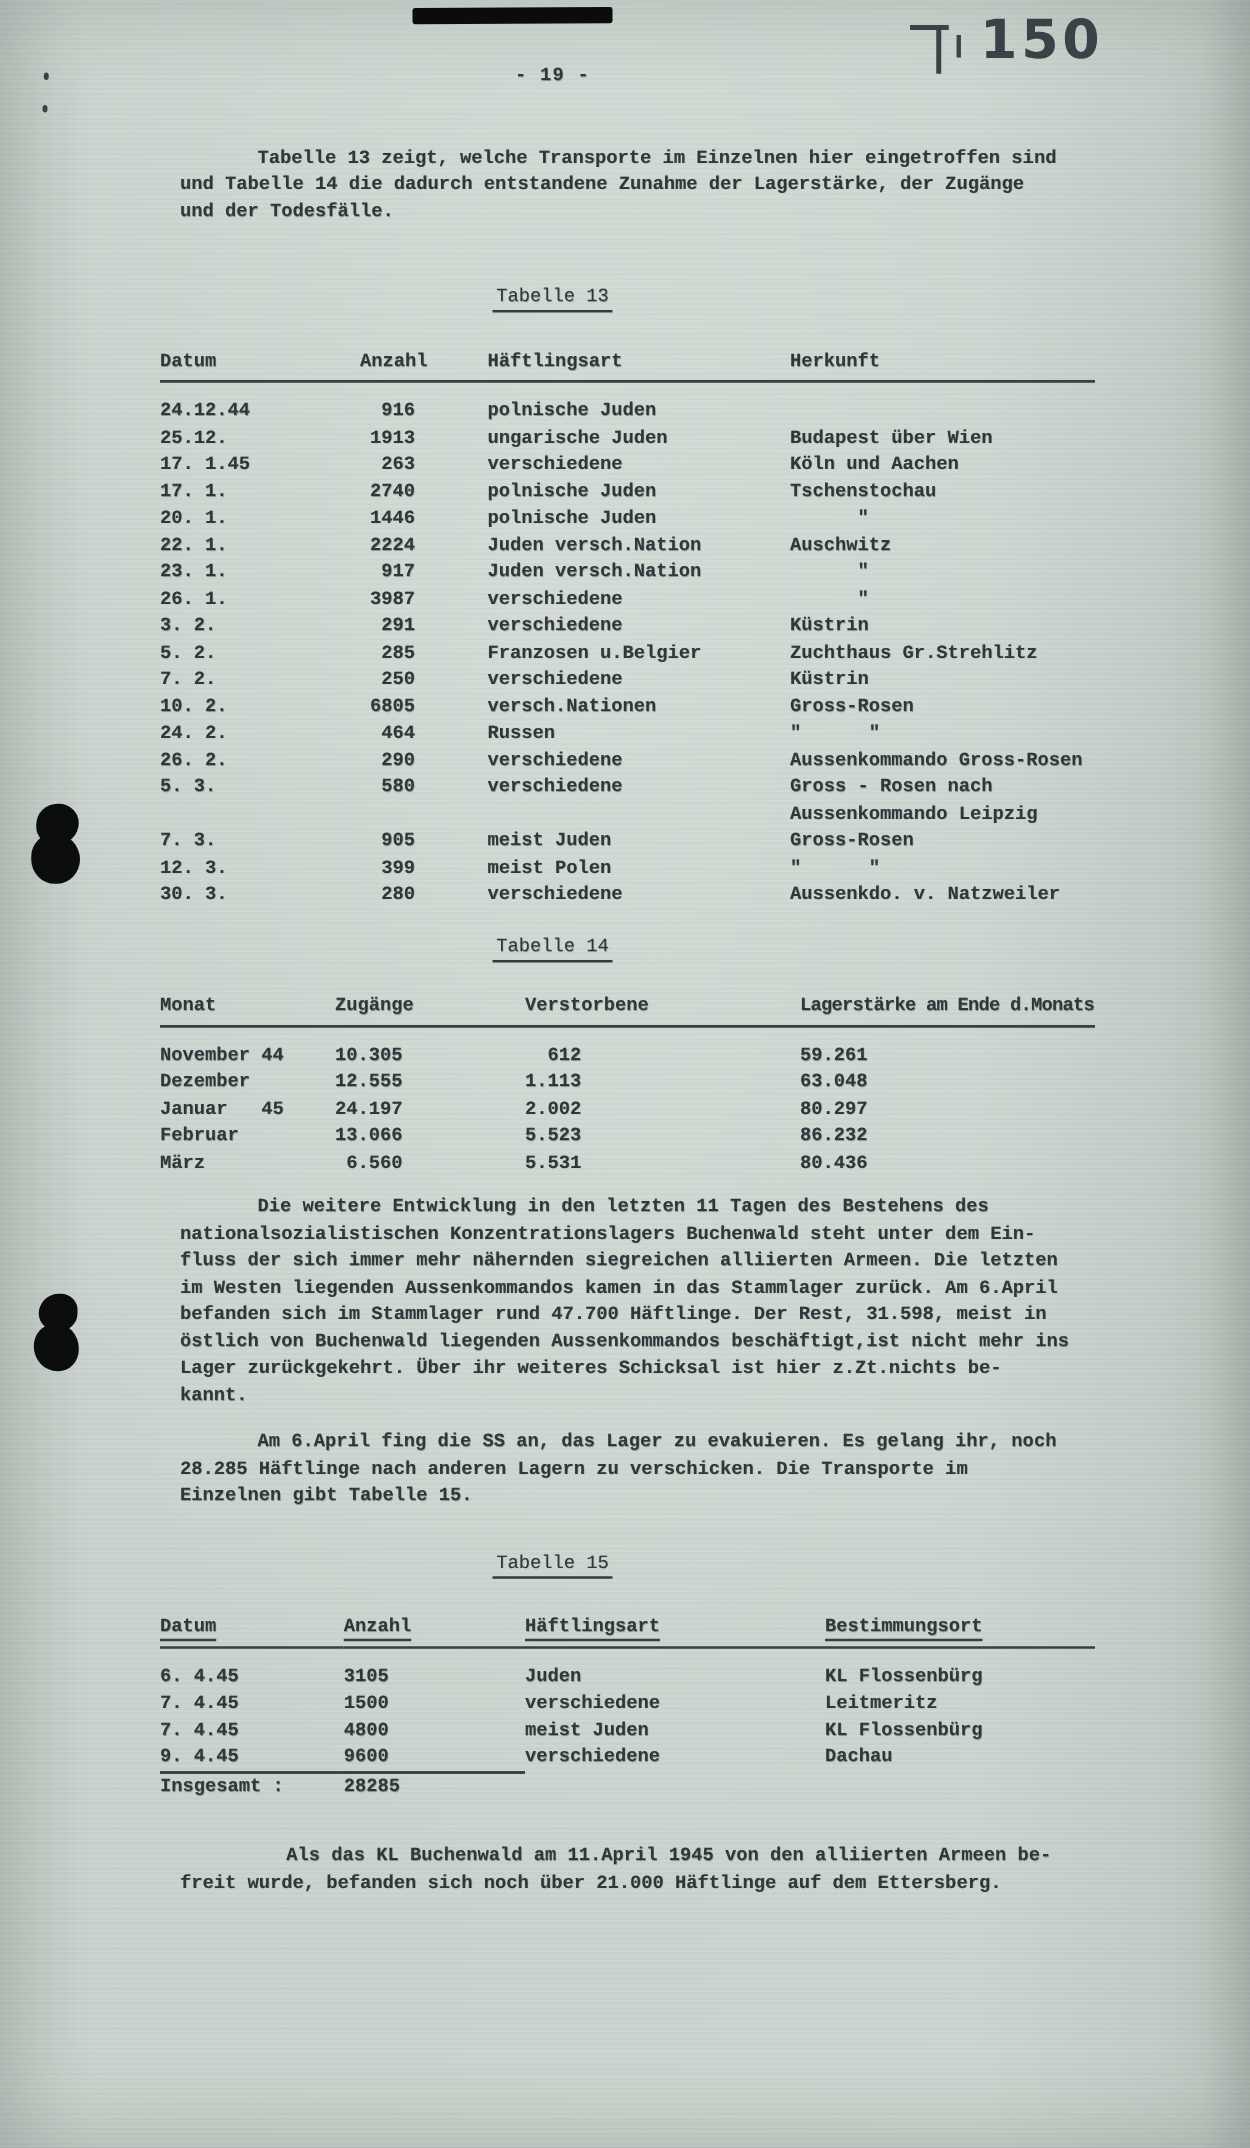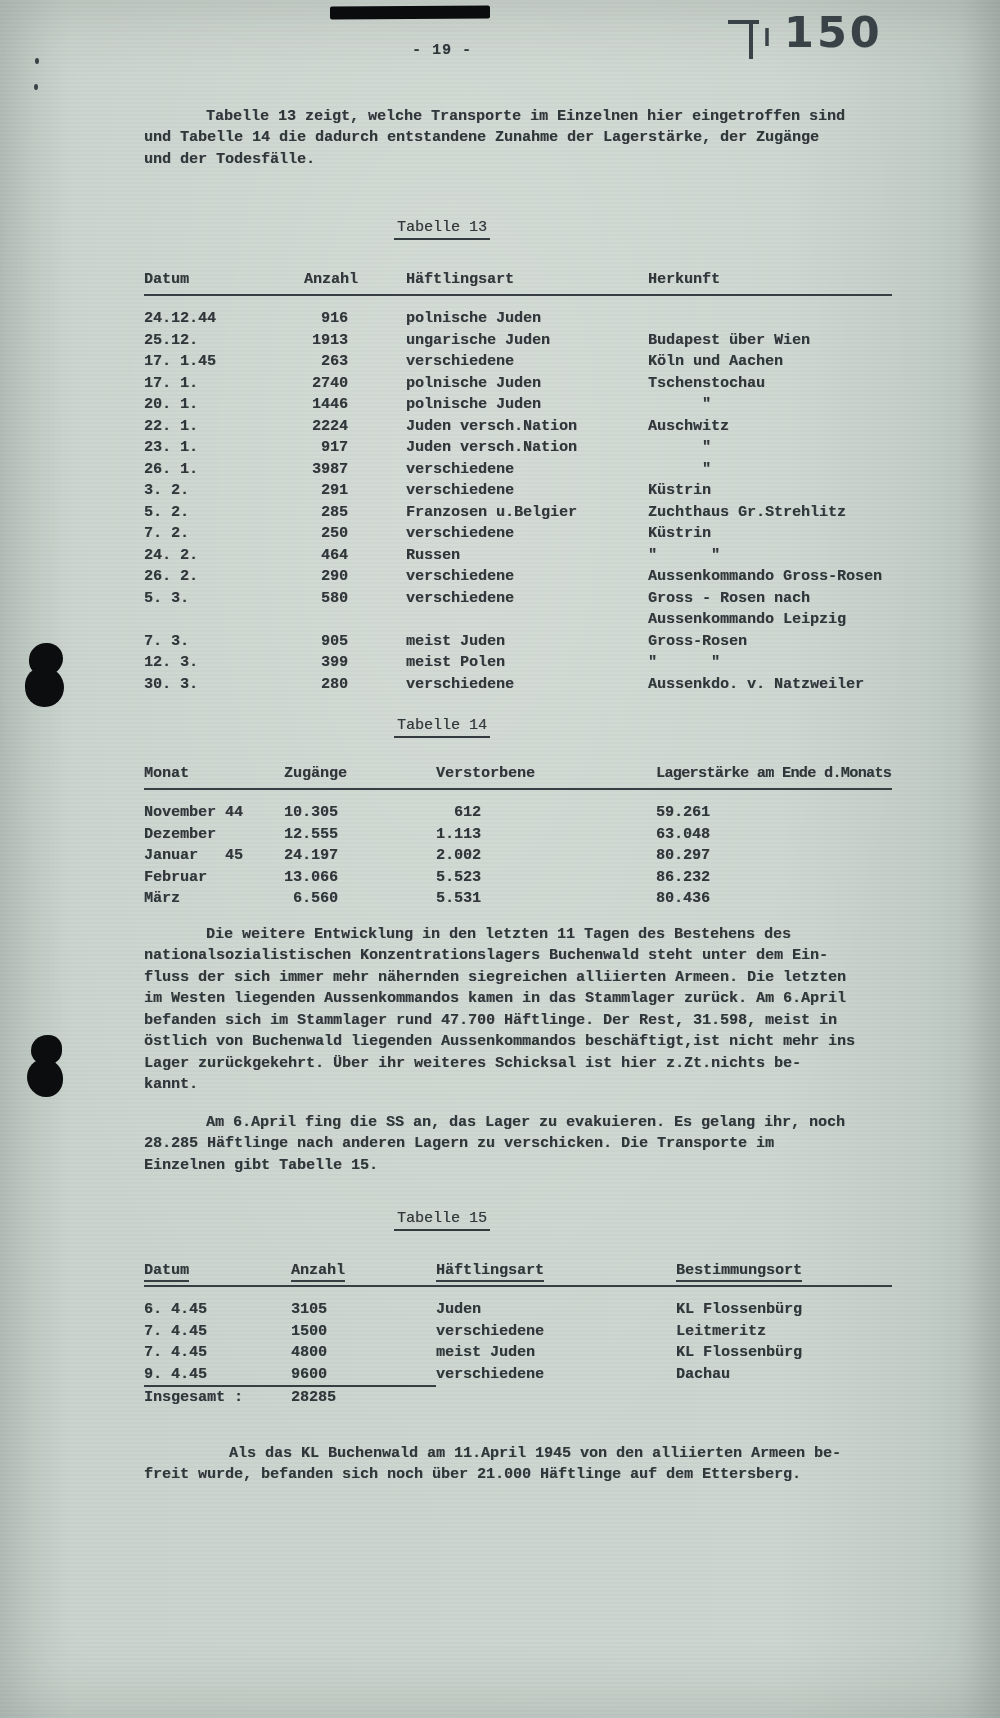--- a/index.html
+++ b/index.html
@@ -12,33 +12,33 @@
       radial-gradient(ellipse at 45% 28%, rgba(255,255,255,0.16), rgba(0,0,0,0) 62%),
       repeating-linear-gradient(0deg, rgba(255,255,255,0.025) 0 2px, rgba(30,40,36,0.02) 2px 4px),
       linear-gradient(90deg, #c0cac4 0%, #cad3cd 7%, #ccd5cf 78%, #c1cbc5 96%, #b2bcb6 100%);
     box-shadow: inset 0 0 70px rgba(55,66,60,0.22);
     font-family:"Liberation Mono","DejaVu Sans Mono",monospace;
     font-weight:700;
     font-size:15px;
     color:#30373b;
     text-shadow:0.4px 0.4px 0.6px rgba(40,46,50,0.42);
   }
-  .content{position:absolute;left:128px;top:2px;width:748px;}
+  .content{position:absolute;left:128px;top:12px;width:748px;}
   .para{white-space:pre-wrap;line-height:21.5px;margin:16px;}
   .indent{text-indent:62px;}
   .indent-lg{text-indent:85px;}
   .centered{text-align:center;transform:translateX(-60px);}
   .page-number{margin-top:38px;line-height:21.5px;letter-spacing:1px;}
   .intro{margin-top:44px;}
   .table-title{font-size:15px;font-weight:400;margin:0;line-height:21.5px;}
   .table-title .t{border-bottom:2.2px solid #343b3f;padding:0 3px 2px;}
   .tt13{margin-top:47px;margin-bottom:30px;}
   .tt14{margin-top:20px;margin-bottom:26px;}
   .tt15{margin-top:32px;margin-bottom:30px;}
-  table{border-collapse:collapse;table-layout:fixed;width:748px;margin-left:16px;}
+  table{border-collapse:collapse;table-layout:fixed;width:748px;}
   th,td{padding:0;text-align:left;vertical-align:top;line-height:21.5px;font-weight:700;}
   td{white-space:pre-wrap;}
   thead th{white-space:pre;padding-bottom:4px;border-bottom:2.6px solid #373f43;}
   tbody tr:first-child td{padding-top:12px;}
   #table13 td:nth-child(2){text-align:right;padding-right:58px;}
   #table14 td:nth-child(2){text-align:right;padding-right:98px;}
   #table14 td:nth-child(3){text-align:right;padding-right:175px;}
   #table14 th:nth-child(4) span{letter-spacing:-0.6px;}
   #table15 thead th .t{border-bottom:2.2px solid #373f43;padding-bottom:1px;}
   #table15 tbody tr:last-child td:nth-child(1),
@@ -169,20 +169,26 @@
             <td>Franzosen u.Belgier</td>
             <td>Zuchthaus Gr.Strehlitz</td>
           </tr>
           <tr>
             <td>7. 2.</td>
             <td>250</td>
             <td>verschiedene</td>
             <td>Küstrin</td>
           </tr>
           <tr>
+            <td>10. 2.</td>
+            <td>6805</td>
+            <td>versch.Nationen</td>
+            <td>Gross-Rosen</td>
+          </tr>
+          <tr>
             <td>24. 2.</td>
             <td>464</td>
             <td>Russen</td>
             <td>"      "</td>
           </tr>
           <tr>
             <td>26. 2.</td>
             <td>290</td>
             <td>verschiedene</td>
             <td>Aussenkommando Gross-Rosen</td>

